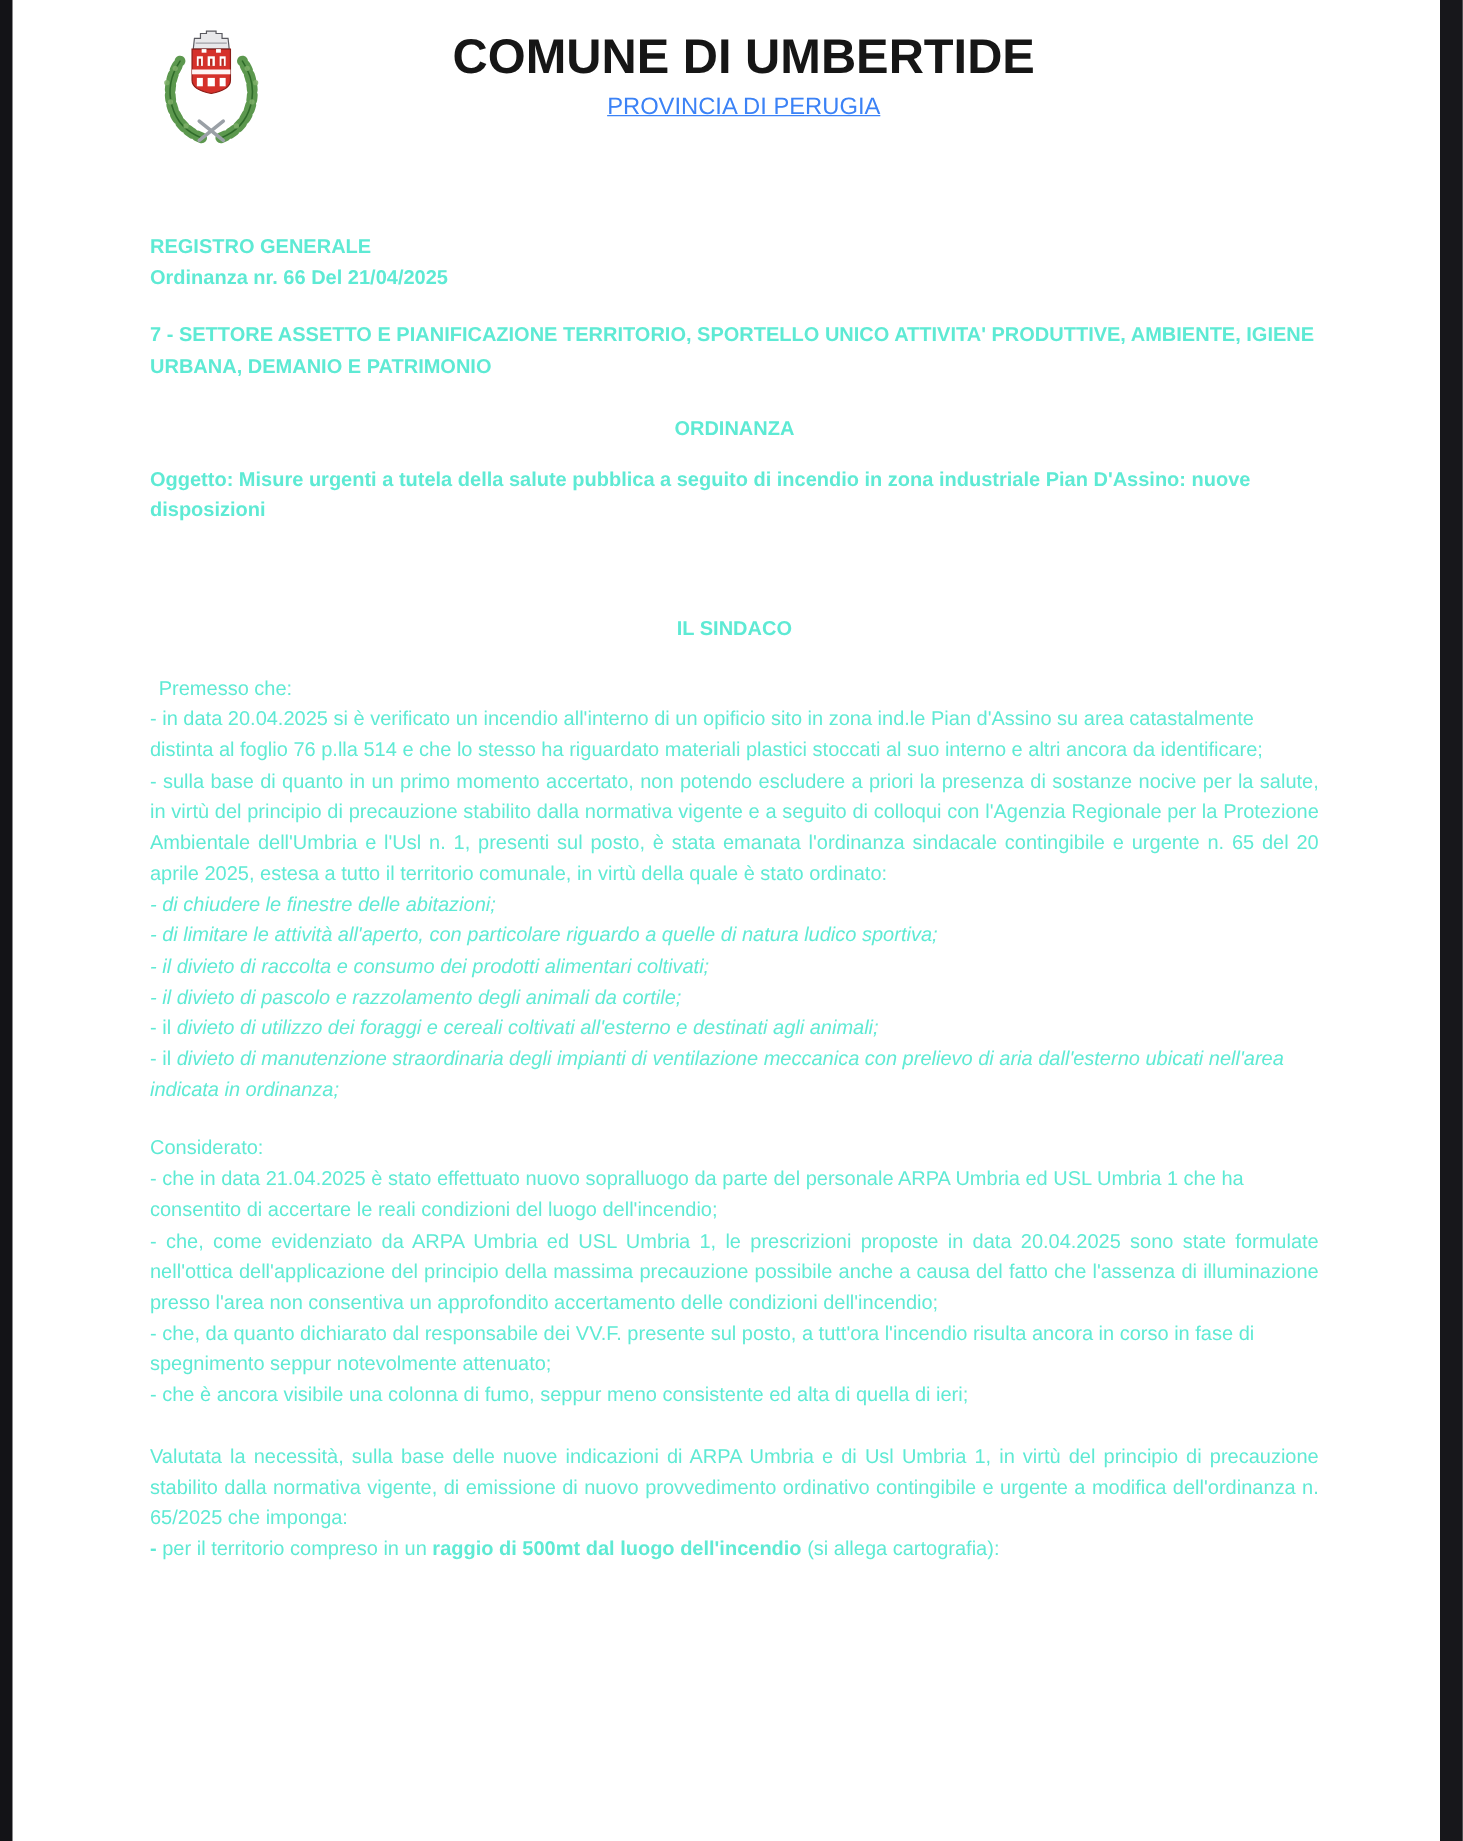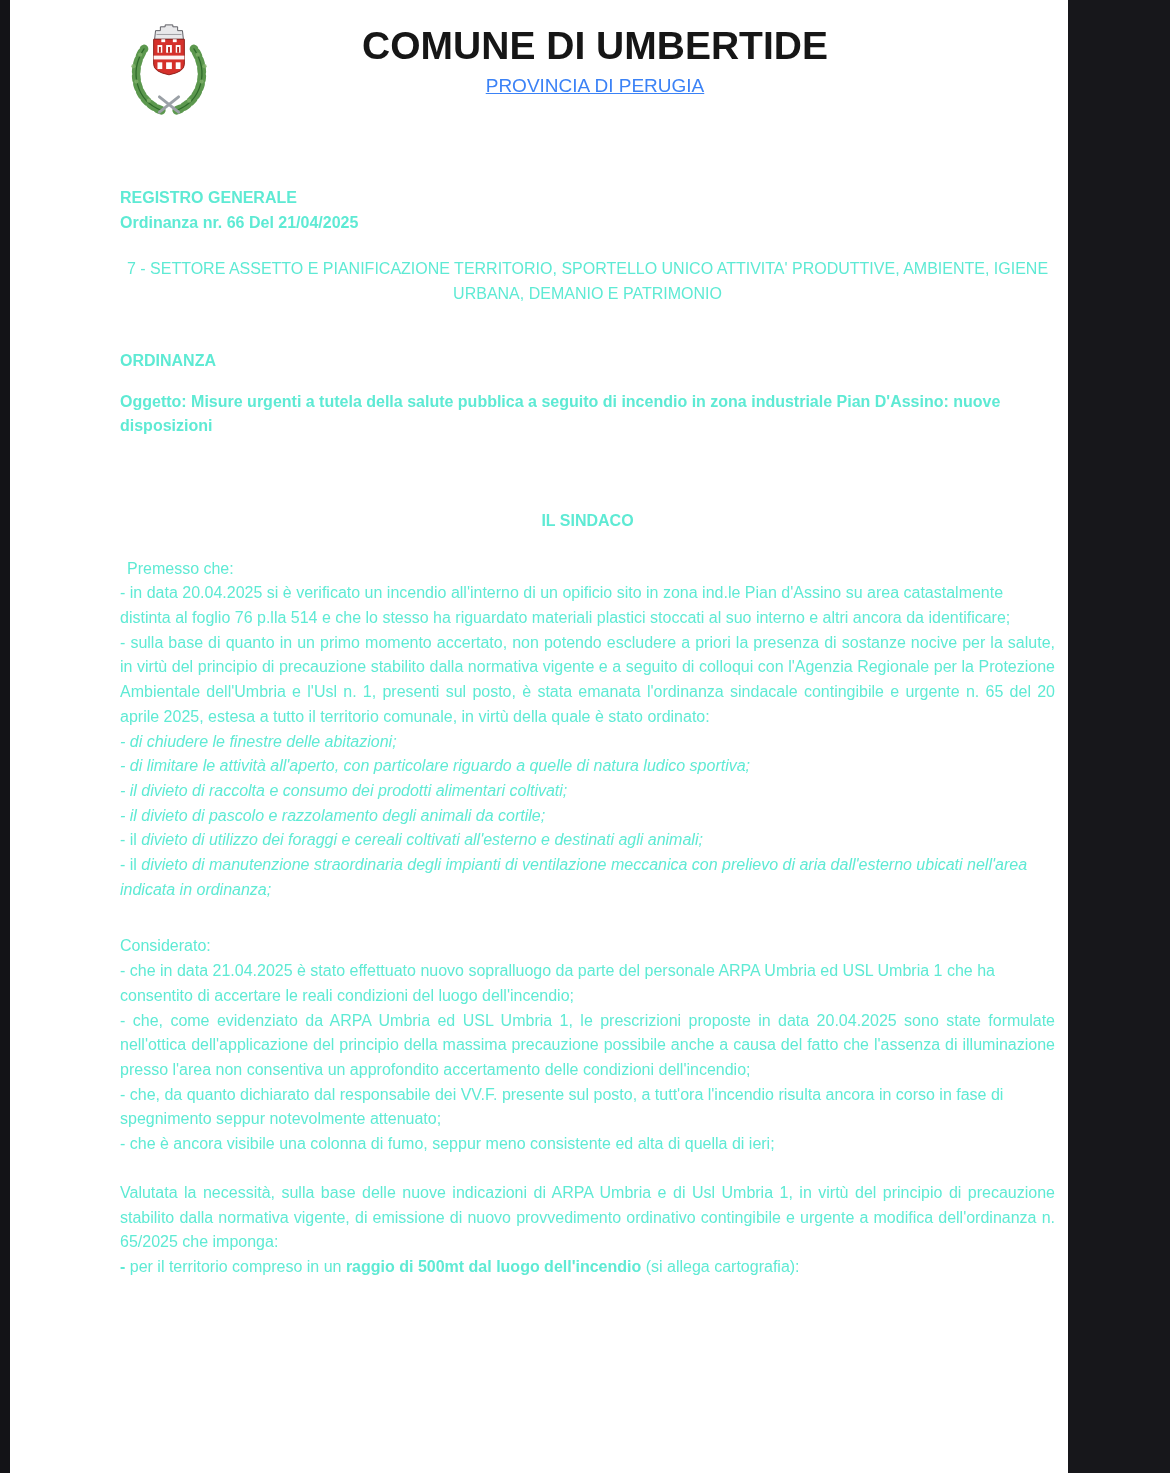--- a/index.html
+++ b/index.html
@@ -1,19 +1,19 @@
 <!DOCTYPE html>
 <html><head>
 <meta charset="utf-8">
 <style>
   * { margin:0; padding:0; box-sizing:border-box; }
   html,body { background:#17171b; }
   .screen {
     position:relative;
-    width:1068px; height:1473px;
+    width:1152px; height:1473px;
     background:#17171b;
     overflow:hidden;
     font-family:"Liberation Sans", sans-serif;
     color:#1b1b1b;
   }
   .edge { position:absolute; top:0; bottom:0; background:#131317; }
   .edge-left  { left:0;  width:10px; }
   .edge-right { right:0; width:12px; border-left:1px solid #3a3a40; }
   .paper {
     position:absolute; left:10px; top:0;
@@ -29,28 +29,28 @@
   .doc-subtitle {
     display:inline-block; margin-top:7px;
     font-size:19px; line-height:22px;
     text-decoration:underline; color:#3b82f6;
   }
   .content {
     position:absolute; left:120px; top:186px; width:935px;
     font-size:16px; line-height:24.7px; color:#5eead4;
   }
   .registry { font-weight:bold; }
-  .sector { margin-top:22px; text-align:center; font-weight:normal; }
-  .ordinanza-heading { margin-top:42px; font-weight:bold; }
+  .sector { margin-top:22px; text-align:left; font-weight:bold; }
+  .ordinanza-heading { margin-top:25px; text-align:center; font-weight:bold; }
   .subject { margin-top:16px; font-weight:bold; }
   .sindaco { margin-top:70px; text-align:center; font-weight:bold; }
   .premesso-label { margin-top:23px; padding-left:7px; }
   .just { text-align:justify; }
   .it { font-style:italic; }
-  .considerato-label { margin-top:32px; }
+  .considerato-label { margin-top:22px; }
   .valutata-p { margin-top:24px; }
   .territory b { font-weight:bold; }
   ul.bullets { list-style:none; margin:0; }
   ul.bullets li {
     position:relative;
     padding-left:67px;
     margin-bottom:6px;
     font-style:italic;
   }
   ul.bullets li::before {

